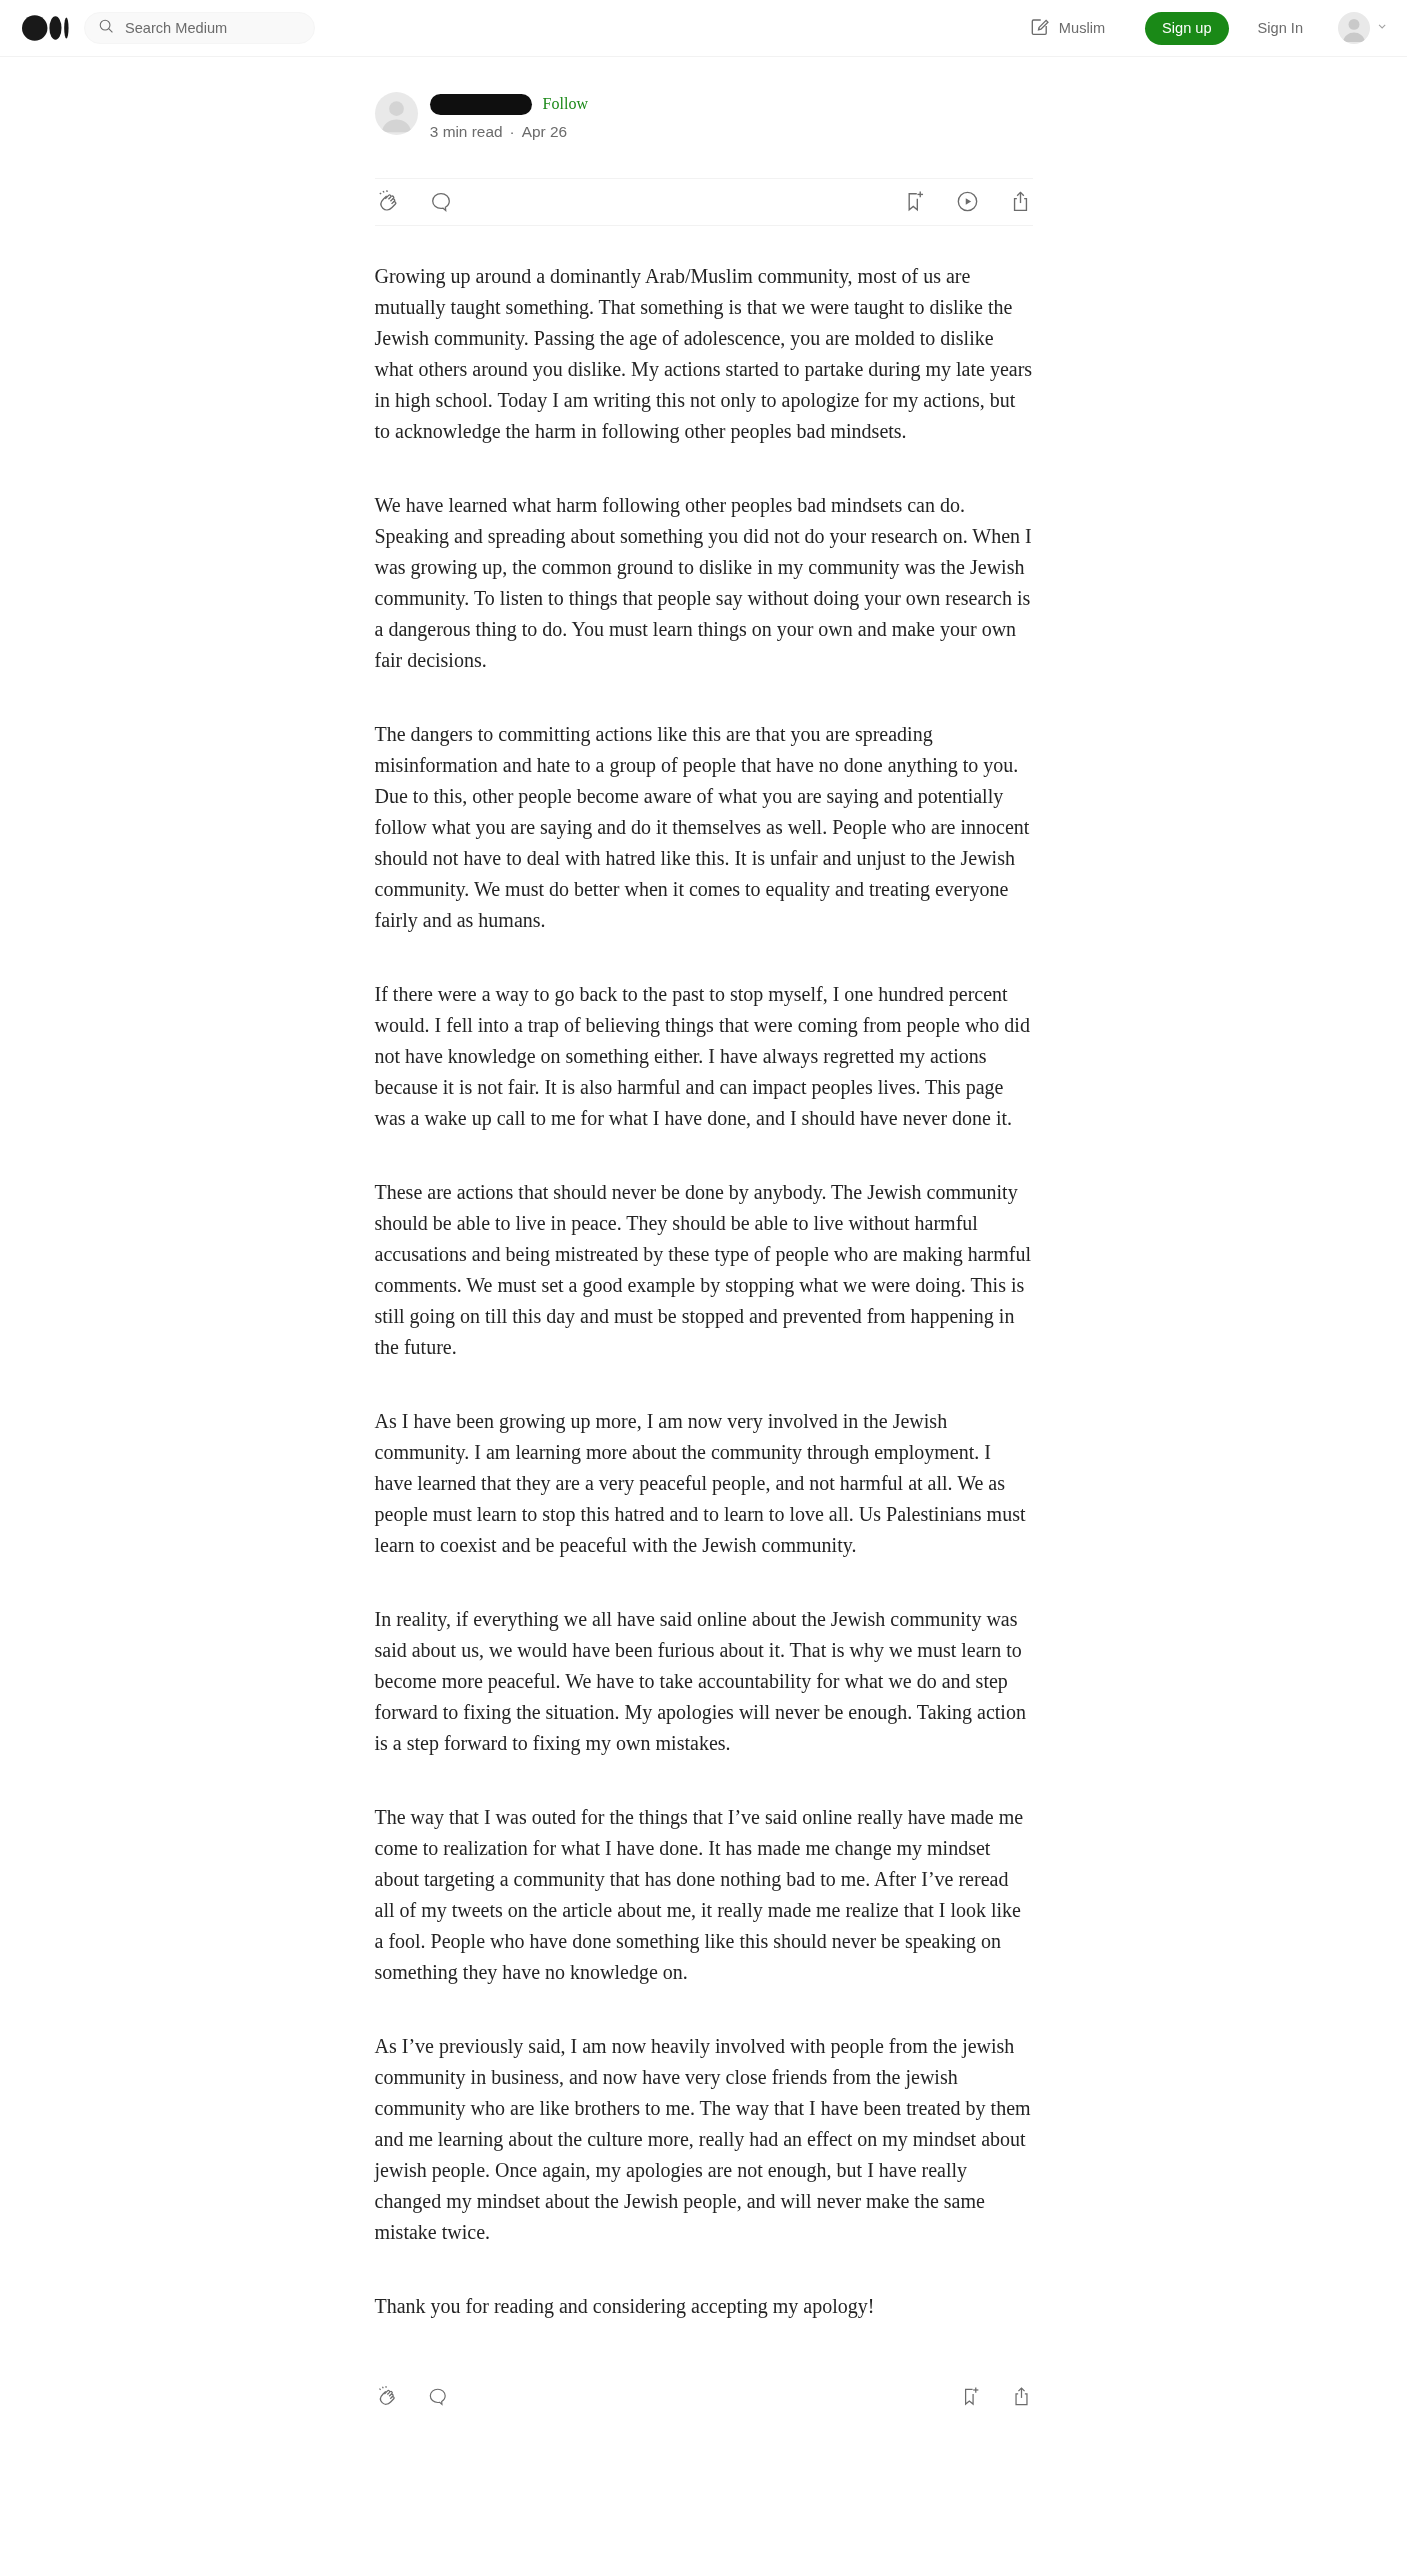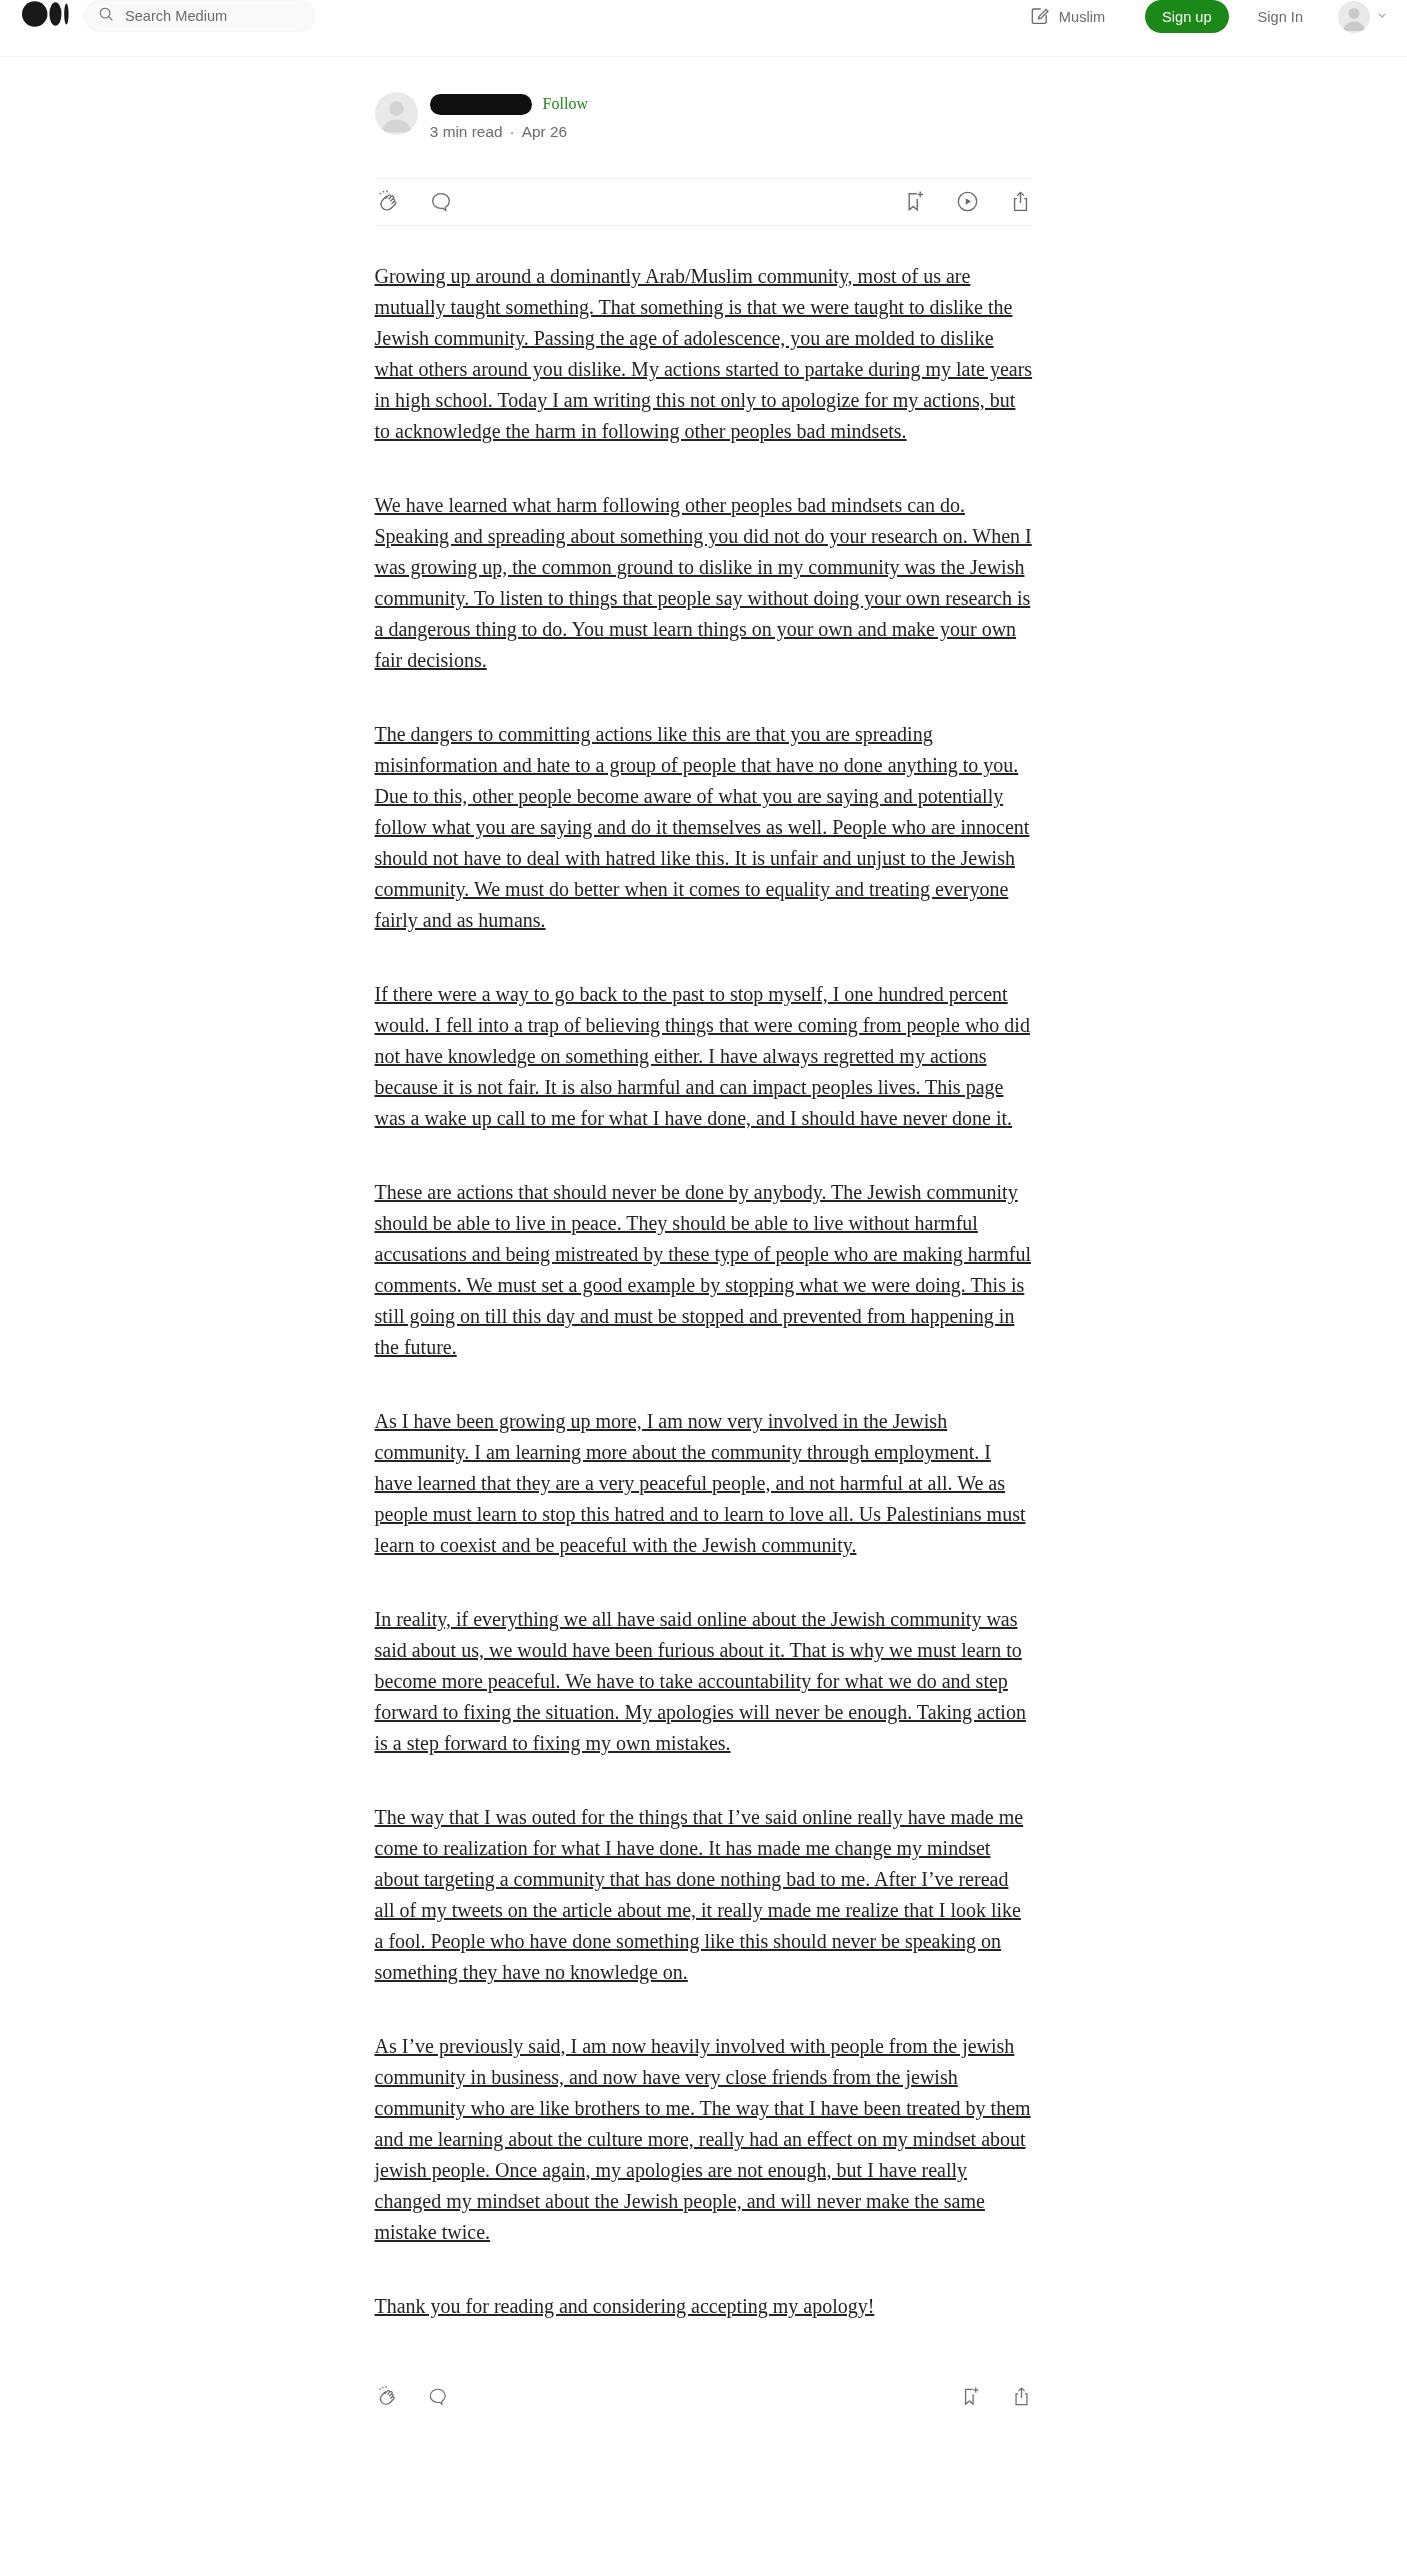--- a/index.html
+++ b/index.html
@@ -3,21 +3,21 @@
 <meta charset="utf-8">
 <style>
   * { box-sizing: border-box; }
   html,body { margin:0; padding:0; background:#ffffff; }
   body {
     width:1407px; height:2576px; overflow:hidden;
     font-family:"Liberation Sans", sans-serif; color:#242424;
   }
   
   .navbar {
-    height:57px; display:flex; align-items:flex-start;
+    height:57px; display:flex; align-items:center;
     padding:0 18.5px 0 21.5px; border-bottom:0.8px solid #f2f2f2;
   }
   .logo { display:flex; align-items:center; cursor:pointer; }
   .searchbox {
     margin-left:14px; width:231px; height:32px; background:#f9f9f9;
     border:0.8px solid #f5f5f5; border-radius:17px;
     display:flex; align-items:center; padding:0 12.3px; gap:7.7px;
   }
   .searchbox input {
     border:none; background:transparent; outline:none;
@@ -58,21 +58,20 @@
   .ab-left { display:flex; align-items:center; gap:29px; }
   .ab-right { margin-left:auto; display:flex; align-items:center; gap:28px; }
   .icon-btn { background:none; border:none; padding:0; cursor:pointer;
     display:flex; align-items:center; }
   .icon-btn svg { display:block; }
   
   .article-body p {
     font-family:"Liberation Serif","DejaVu Serif",serif;
     font-size:20px; line-height:31px; color:#242424;
     margin:43px 0 0 0;
-    text-decoration:underline;
   }
   .article-body p.first { margin-top:35px; }
 </style>
 </head>
 <body>
 
 <header class="navbar">
   <div class="logo">
     <svg width="48" height="28" viewBox="0 0 66 36" fill="#191919" xmlns="http://www.w3.org/2000/svg">
       <ellipse cx="17.5" cy="18" rx="17.5" ry="17.5"></ellipse>

